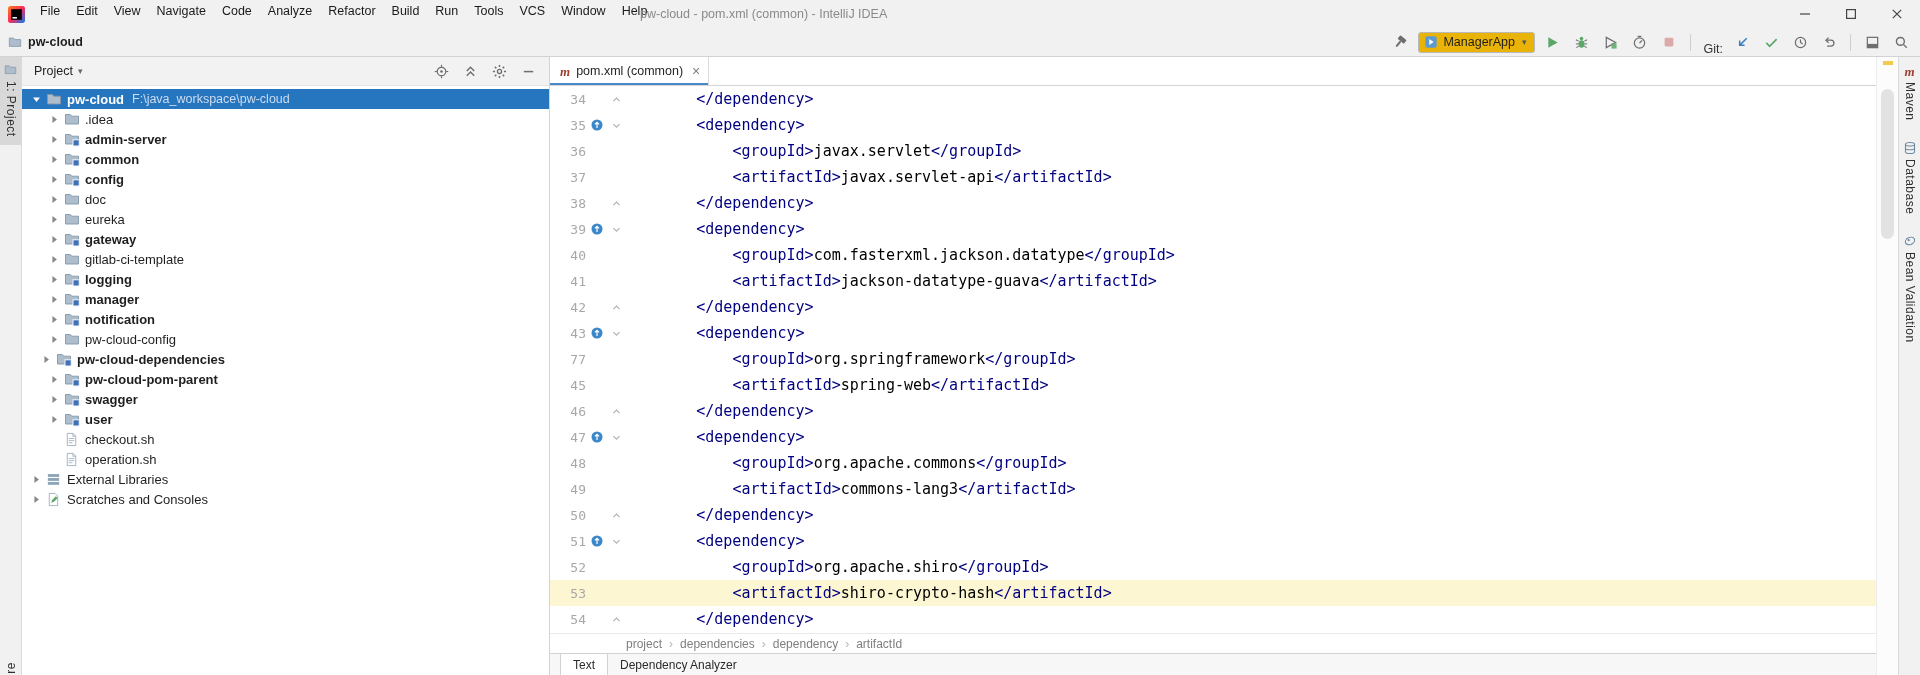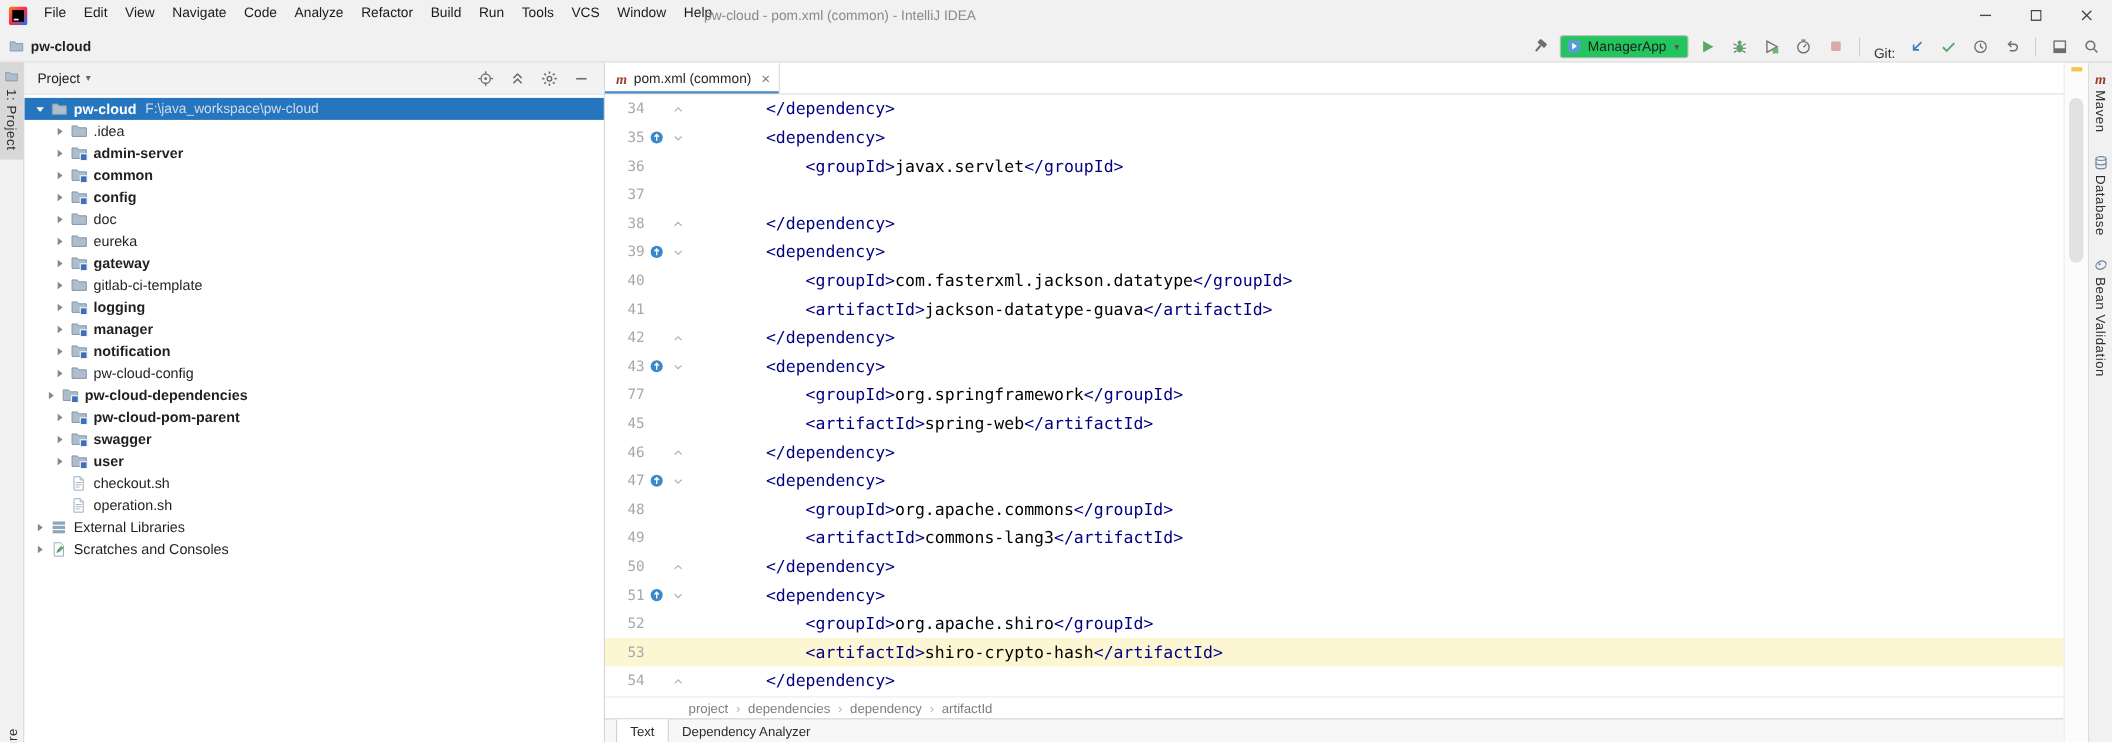--- a/index.html
+++ b/index.html
@@ -16,21 +16,21 @@
   .win-controls { margin-left:auto; display:flex; height:28px; }
   .win-btn { width:46px; height:28px; display:flex; align-items:center; justify-content:center; }
 
   
   .navbar { height:29px; background:#f1f1f1; border-bottom:1px solid #d2d2d2; display:flex; align-items:center; padding:0 8px 0 8px; }
   .nav-left { display:flex; align-items:center; gap:6px; }
   .nav-project { font-weight:bold; font-size:12.5px; }
   .nav-toolbar { margin-left:auto; display:flex; align-items:center; gap:7px; }
   .tbtn { width:22px; height:22px; display:flex; align-items:center; justify-content:center; border-radius:3px; }
   .tbtn.dim { opacity:.45; }
-  .combo { display:flex; align-items:center; gap:5px; background:#22c55e; border:1px solid #b9b9b9; border-radius:3px; padding:1px 7px 1px 5px; height:21px; font-size:12.5px; }
+  .combo { display:flex; align-items:center; gap:5px; background:#eab308; border:1px solid #b9b9b9; border-radius:3px; padding:1px 7px 1px 5px; height:21px; font-size:12.5px; }
   .combo .caret { font-size:9px; color:#555; margin-left:2px; }
   .tsep { width:1px; height:17px; background:#cecece; margin:0 3px; }
   .git-label { font-size:12.5px; color:#333; margin:13px 1px 0 3px; }
 
   
   .main { display:flex; height:618px; }
 
   .lstripe { width:22px; background:#f1f1f1; border-right:1px solid #dadada; position:relative; flex-shrink:0; }
   .stripe-btn { display:flex; flex-direction:column; align-items:center; gap:5px; padding:6px 0 8px; }
   .stripe-btn.active { background:#d8d8d8; }
@@ -678,20 +678,21 @@
           <div class="cline">
             <span class="gnum">36</span>
             <span class="gico"></span>
             <span class="gfold"></span>
             <span class="ctext"><span>            </span><span class="tok-tag">&lt;groupId&gt;</span><span class="tok-text">javax.servlet</span><span class="tok-tag">&lt;/groupId&gt;</span></span>
           </div>
           <div class="cline">
             <span class="gnum">37</span>
             <span class="gico"></span>
             <span class="gfold"></span>
+            <span class="ctext"><span>            </span><span class="tok-tag">&lt;artifactId&gt;</span><span class="tok-text">javax.servlet-api</span><span class="tok-tag">&lt;/artifactId&gt;</span></span>
           </div>
           <div class="cline">
             <span class="gnum">38</span>
             <span class="gico"></span>
             <span class="gfold">
               <svg width="11" height="11" viewBox="0 0 16 16">
                 <path d="M3.5 10.5L8 6l4.5 4.5" fill="none" stroke="#b0b0b0" stroke-width="1.6"></path>
               </svg>
             </span>
             <span class="ctext"><span>        </span><span class="tok-tag">&lt;/dependency&gt;</span></span>

